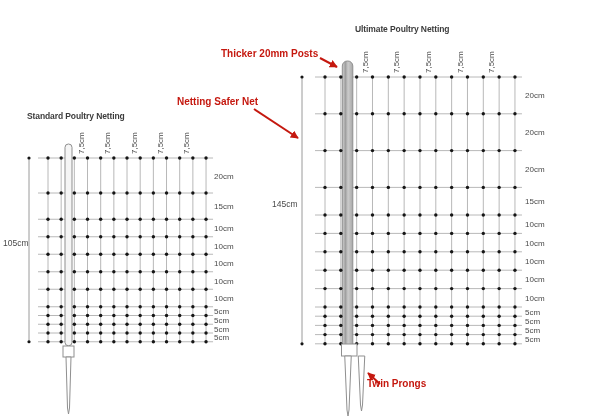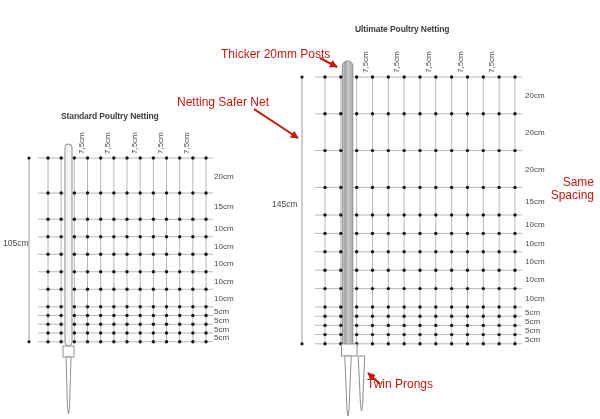--- a/index.html
+++ b/index.html
@@ -5,25 +5,25 @@
   html,body{margin:0;padding:0;background:#fff;}
   .canvas{
     position:relative;width:600px;height:419px;background:#ffffff;
     font-family:"Liberation Sans", sans-serif;overflow:hidden;
   }
   .canvas svg{position:absolute;left:0;top:0;}
   .diagram-title{
     position:absolute;font-size:8.5px;font-weight:700;color:#3c3c3c;
     letter-spacing:-0.1px;white-space:nowrap;
   }
-  .title-left{left:27px;top:111px;margin-left:34px;}
+  .title-left{left:27px;top:111px;}
   .title-right{left:316px;top:24px;margin-left:39px;}
   .annot{
-    position:absolute;font-weight:400;font-size:12px;color:#c5180f;
-    white-space:nowrap;line-height:12.5px;text-align:right;
+    position:absolute;font-weight:700;font-size:10px;color:#c5180f;
+    white-space:nowrap;line-height:12.5px;
   }
   .annot-thicker{left:221px;top:48px;}
   .annot-taller{left:177px;top:96px;}
   .annot-same{left:548px;top:176px;white-space:normal;width:46px;}
   .annot-twin{left:367px;top:378px;}
 </style>
 </head>
 <body>
 
 <div class="canvas">
@@ -512,15 +512,14 @@
         <line x1="254" y1="109" x2="298" y2="138" stroke="#c5180f" stroke-width="2" marker-end="url(#arrowhead)"></line>
         <line x1="380" y1="384" x2="368" y2="373" stroke="#c5180f" stroke-width="2" marker-end="url(#arrowhead)"></line>
       </g>
   </svg>
 
   <div class="diagram-title title-left">Standard Poultry Netting</div>
   <div class="diagram-title title-right">Ultimate Poultry Netting</div>
 
   <div class="annot annot-thicker">Thicker 20mm Posts</div>
   <div class="annot annot-taller">Netting Safer Net</div>
-  <div class="annot annot-same">Same Spacing</div>
   <div class="annot annot-twin">Twin Prongs</div>
 </div>
 
 </body></html>

